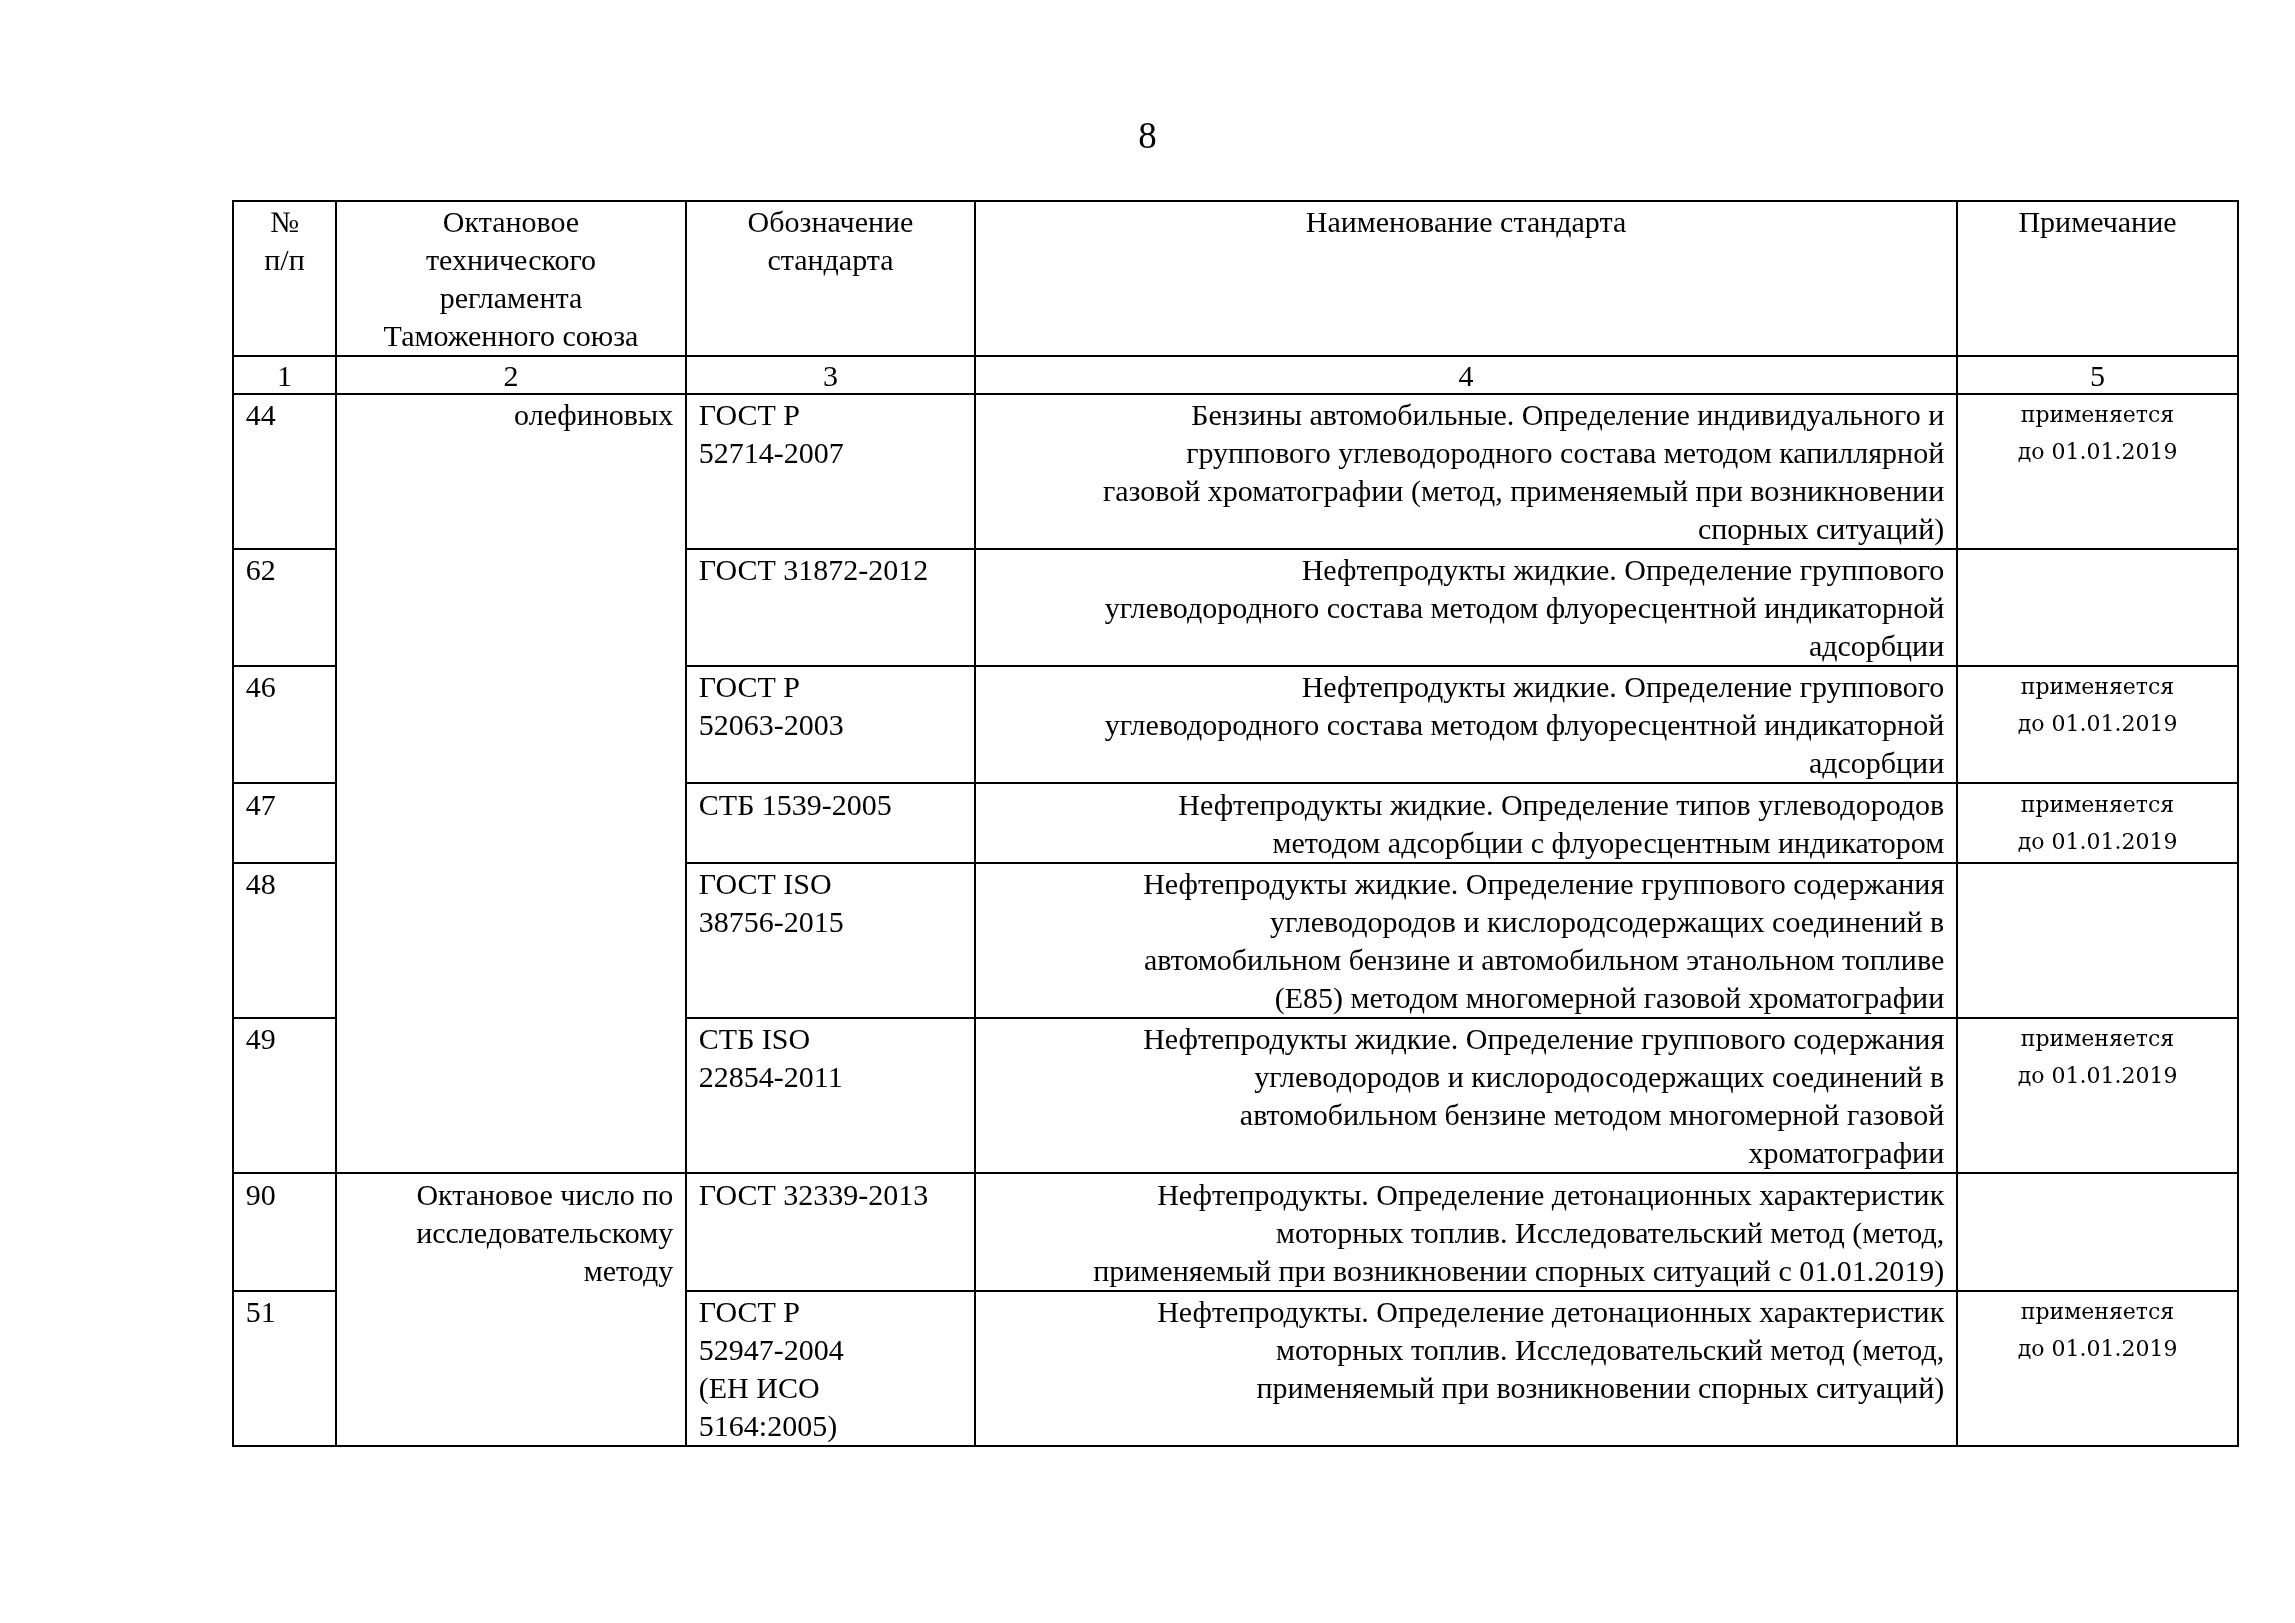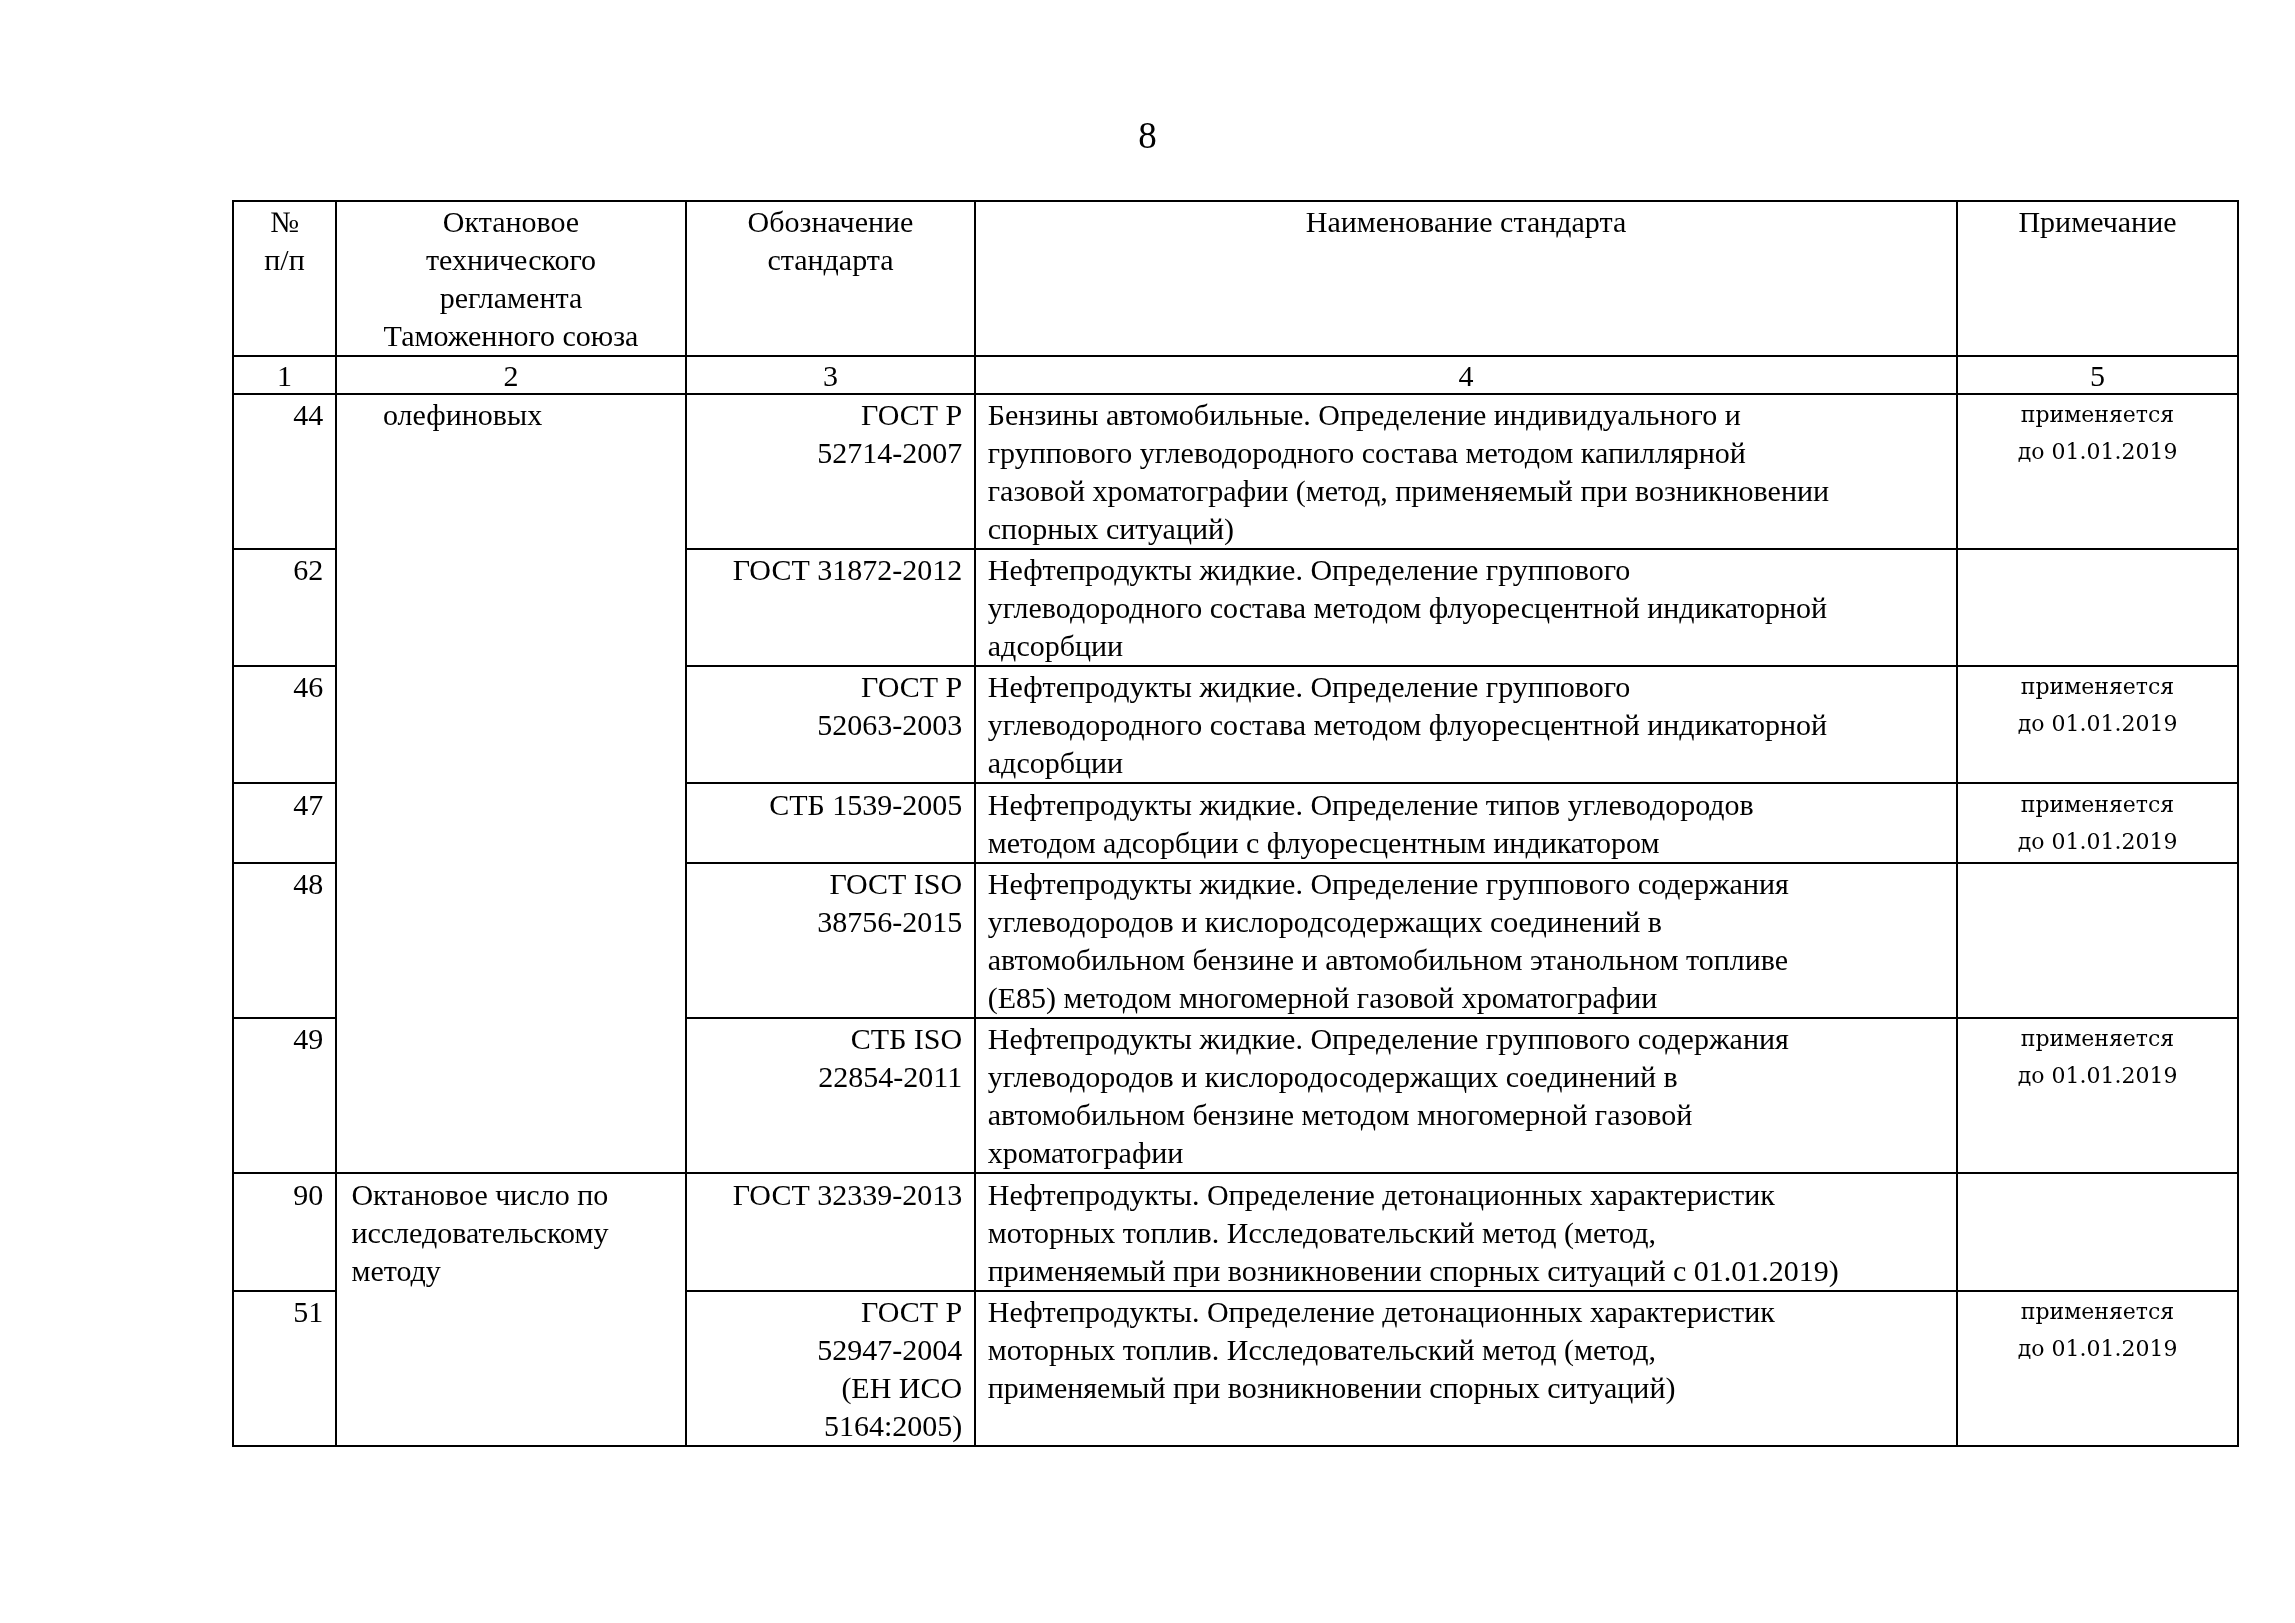--- a/index.html
+++ b/index.html
@@ -18,22 +18,22 @@
   }
   table.std td, table.std th {
     border: 2px solid #000; vertical-align: top; padding: 1.3px 11.8px 0 11.8px;
     font-weight: normal;
   }
   col.c1 { width: 103px; }
   col.c2 { width: 350px; }
   col.c3 { width: 289px; }
   col.c4 { width: 982px; }
   col.c5 { width: 281px; }
-  .center { text-align: right; font-family: Liberation Serif, serif; }
-  .left { text-align: left; border-radius: 13px; }
+  .center { text-align: left; font-family: Liberation Serif, serif; }
+  .left { text-align: right; border-radius: 13px; }
   th.h { text-align: center; height: 149px; }
   td.colnum { text-align: center; height: 34px; padding-top: 0; line-height: 34px; }
   .note { font-family: "DejaVu Serif", serif; font-size: 22px; line-height: 37px; text-align: center; }
   .el { padding-left: 46px !important; }
   .el2 { padding-left: 14.4px !important; margin-left: 28px; }
   .line { display: block; }
 </style>
 </head>
 <body>
 

